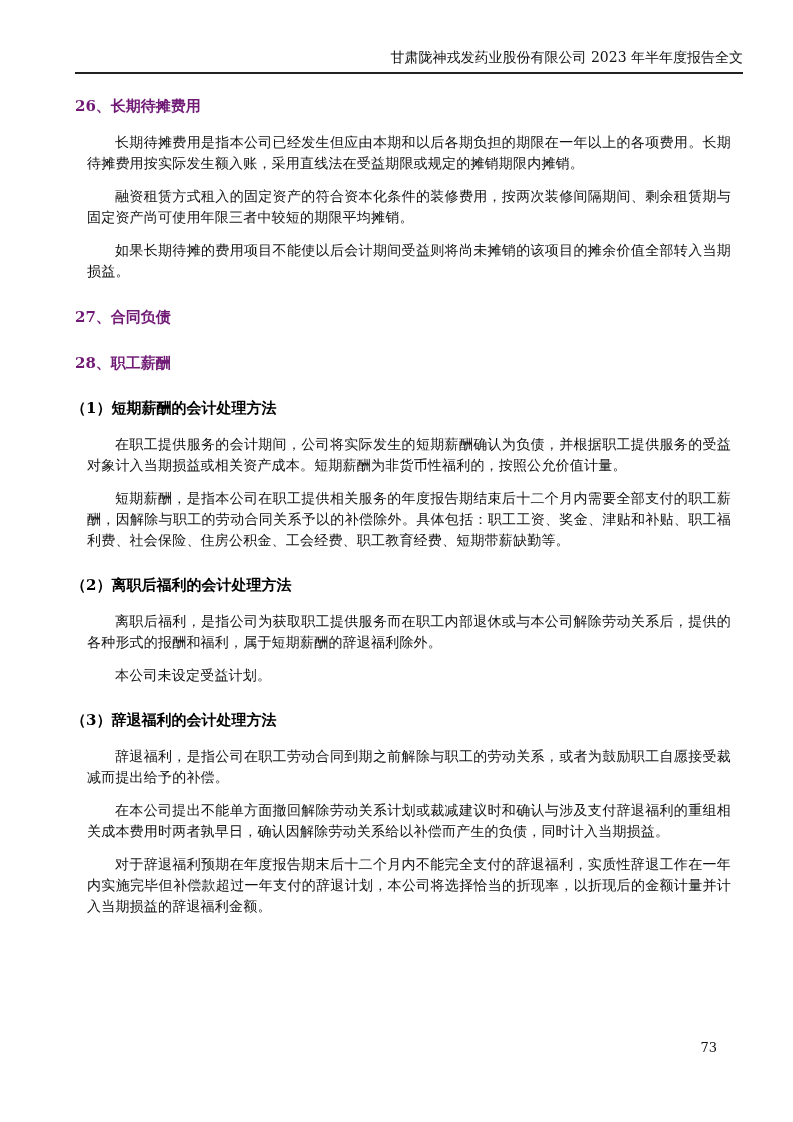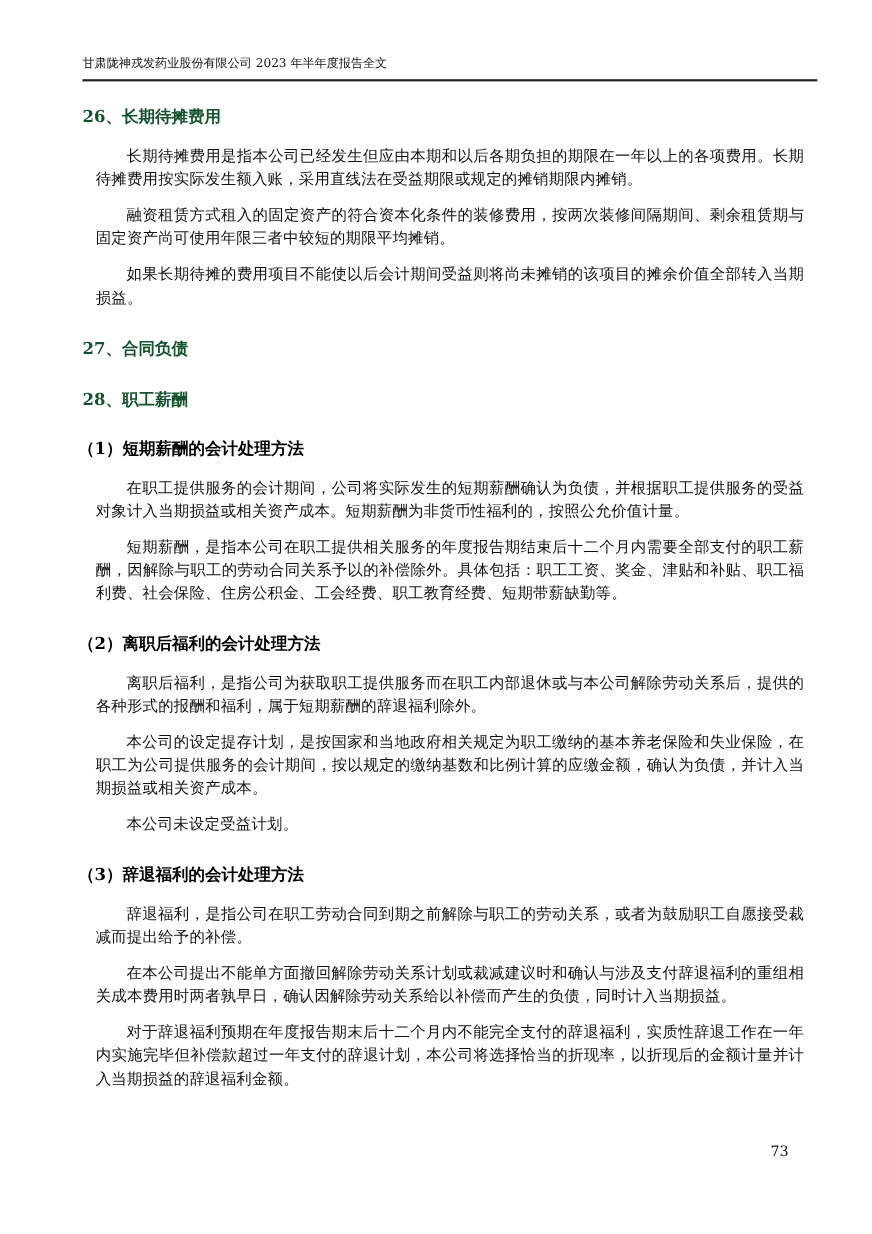--- a/index.html
+++ b/index.html
@@ -12,32 +12,33 @@
     width: 793px;
     height: 1122px;
     margin: 0 auto;
     background: #ffffff;
     box-sizing: border-box;
     padding: 48px 50px 0 75px;
     font-family: "DejaVu Serif", "Liberation Serif", serif;
     color: #111111;
   }
   .doc-header {
-    font-size: 11px;
+    text-align: right;
+    font-size: 14px;
     line-height: 19px;
     padding-bottom: 5px;
     border-bottom: 2px solid #222222;
     color: #111111;
   }
   h2.sec-heading {
     font-size: 15px;
     line-height: 22px;
     font-weight: bold;
     margin: 24px 0 0 0;
-    color: #14532d;
+    color: #701a75;
   }
   h2.first {
     margin-top: 21px;
   }
   h3.sub-heading {
     font-size: 15px;
     line-height: 22px;
     font-weight: bold;
     margin: 23px 0 0 0;
     margin-left: -4px;
@@ -85,21 +86,20 @@
 
   <h3 class="sub-heading">（1）短期薪酬的会计处理方法</h3>
   <div class="paras">
     <p>在职工提供服务的会计期间，公司将实际发生的短期薪酬确认为负债，并根据职工提供服务的受益对象计入当期损益或相关资产成本。短期薪酬为非货币性福利的，按照公允价值计量。</p>
     <p>短期薪酬，是指本公司在职工提供相关服务的年度报告期结束后十二个月内需要全部支付的职工薪酬，因解除与职工的劳动合同关系予以的补偿除外。具体包括：职工工资、奖金、津贴和补贴、职工福利费、社会保险、住房公积金、工会经费、职工教育经费、短期带薪缺勤等。</p>
   </div>
 
   <h3 class="sub-heading">（2）离职后福利的会计处理方法</h3>
   <div class="paras">
     <p>离职后福利，是指公司为获取职工提供服务而在职工内部退休或与本公司解除劳动关系后，提供的各种形式的报酬和福利，属于短期薪酬的辞退福利除外。</p>
-    <p>本公司的设定提存计划，是按国家和当地政府相关规定为职工缴纳的基本养老保险和失业保险，在职工为公司提供服务的会计期间，按以规定的缴纳基数和比例计算的应缴金额，确认为负债，并计入当期损益或相关资产成本。</p>
     <p>本公司未设定受益计划。</p>
   </div>
 
   <h3 class="sub-heading">（3）辞退福利的会计处理方法</h3>
   <div class="paras">
     <p>辞退福利，是指公司在职工劳动合同到期之前解除与职工的劳动关系，或者为鼓励职工自愿接受裁减而提出给予的补偿。</p>
     <p>在本公司提出不能单方面撤回解除劳动关系计划或裁减建议时和确认与涉及支付辞退福利的重组相关成本费用时两者孰早日，确认因解除劳动关系给以补偿而产生的负债，同时计入当期损益。</p>
     <p>对于辞退福利预期在年度报告期末后十二个月内不能完全支付的辞退福利，实质性辞退工作在一年内实施完毕但补偿款超过一年支付的辞退计划，本公司将选择恰当的折现率，以折现后的金额计量并计入当期损益的辞退福利金额。</p>
   </div>
 

